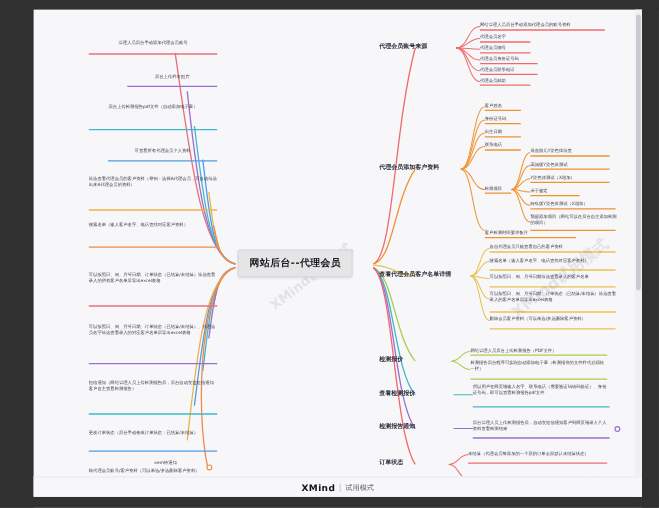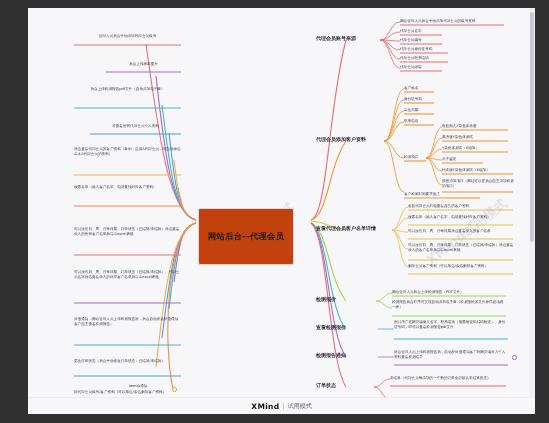--- a/index.html
+++ b/index.html
@@ -32,28 +32,28 @@
     color:#3a3a46;
     letter-spacing:0px;
     white-space:normal;
     box-sizing:border-box;
   }
   .node.l{text-align:center;}
   .node.r{text-align:left;}
 
   .central{
     position:absolute;
-    background:#c2410c;
+    background:#e5e5e5;
     border:1px solid #d8d8e0;
     border-radius:2px;
     color:#1a1a22;
     font-size:8.2px;
     font-weight:bold;
     letter-spacing:.4px;
-    padding:22px 9px;
+    padding:5px 9px;
     white-space:nowrap;
     box-shadow:0 1px 2px rgba(0,0,0,.07);
   }
 
   .main-label{
     position:absolute;
     font-size:5px;
     font-weight:bold;
     color:#2c2c38;
     white-space:nowrap;

